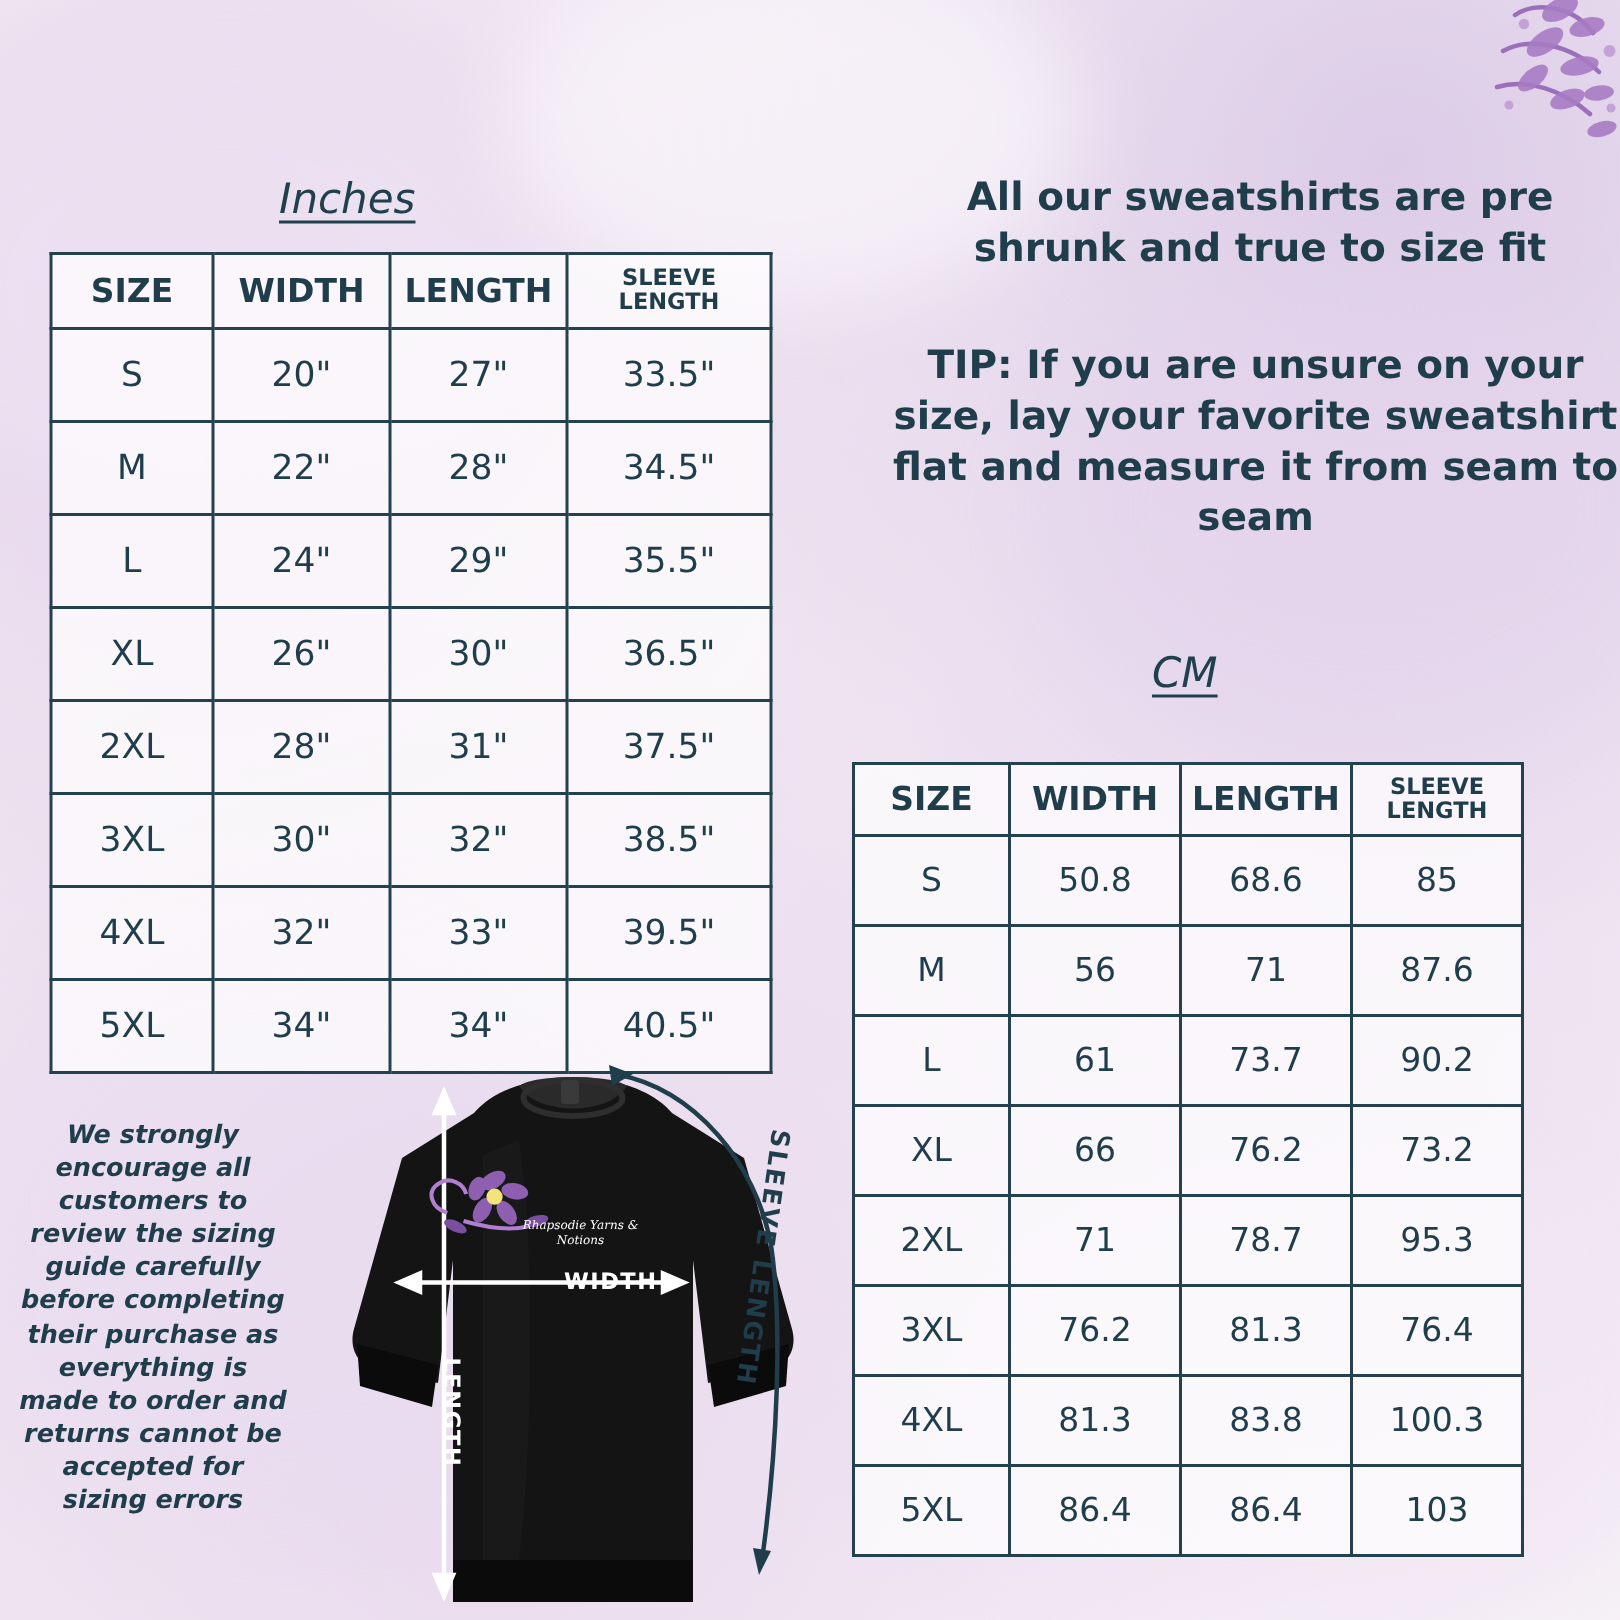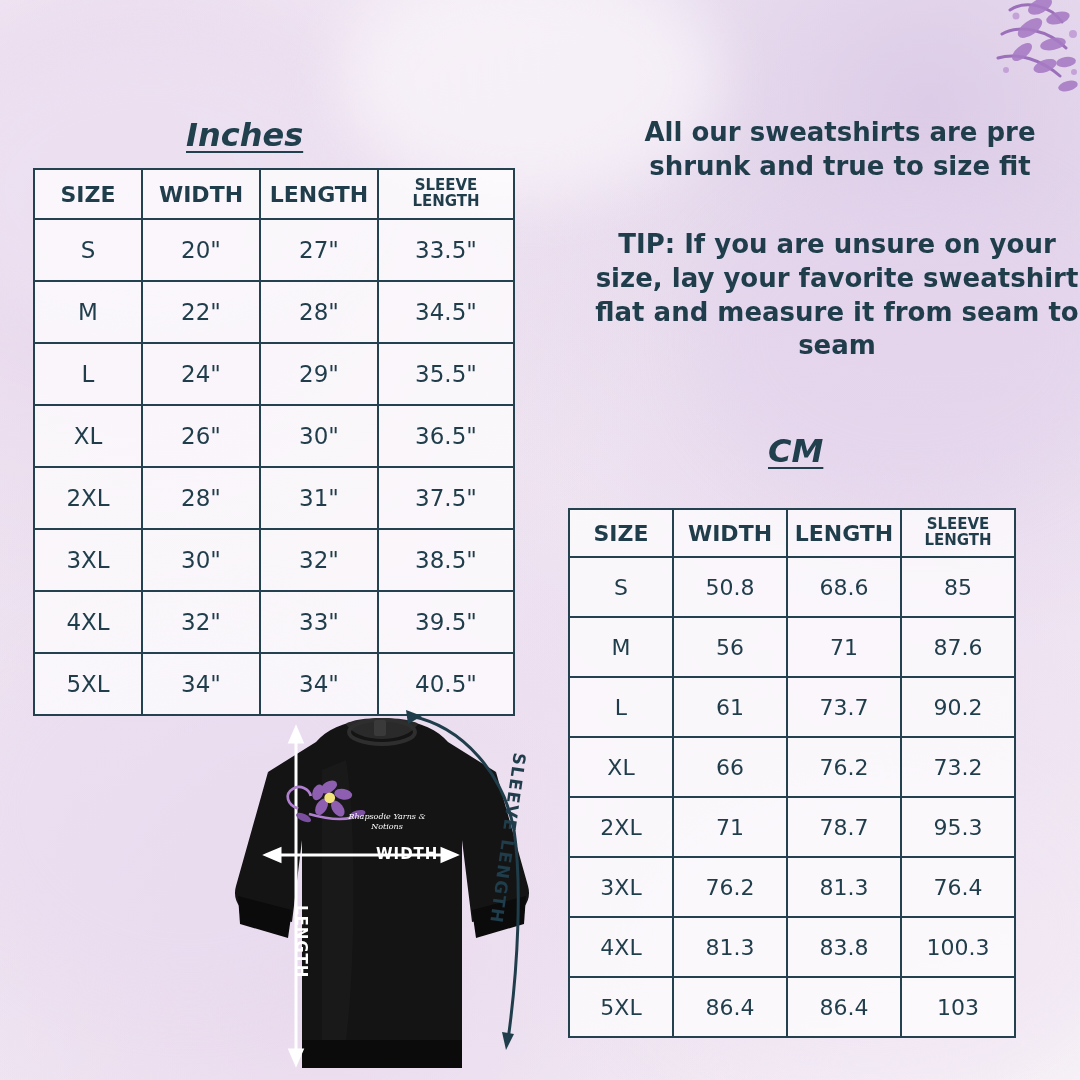--- a/index.html
+++ b/index.html
@@ -50,22 +50,22 @@
     letter-spacing: 1.5px;
     color: #1f3d4a;
     text-decoration: underline;
     text-underline-offset: 9px;
     text-decoration-thickness: 3px;
   }
 
   
   .unit-heading {
     position: absolute;
-    font-size: 32px;
-    font-weight: bold;
+    font-size: 28px;
+    font-weight: normal;
     color: #20404e;
     text-decoration: underline;
     text-underline-offset: 5px;
     text-decoration-thickness: 2px;
     font-style: italic;
     font-family: "DejaVu Sans", sans-serif;
   }
   #inches-heading { left: 186px; top: 116px; }
   #cm-heading { left: 768px; top: 432px; }
 
@@ -246,20 +246,21 @@
       <circle cx="184" cy="72" r="3"></circle>
     </g>
   </svg>
 
 
   <div class="unit-heading" id="inches-heading">Inches</div>
   <div class="unit-heading" id="cm-heading">CM</div>
 
   <div class="note" id="note-preshrunk">All our sweatshirts are pre shrunk and true to size fit</div>
   <div class="note" id="note-tip">TIP: If you are unsure on your size, lay your favorite sweatshirt flat and measure it from seam to seam</div>
+  <div id="note-policy">We strongly encourage all customers to review the sizing guide carefully before completing their purchase as everything is made to order and returns cannot be accepted for sizing errors</div>
 
   <table class="size-table" id="inches-table">
     <colgroup>
       <col class="c-size">
         <col class="c-width">
         <col class="c-length">
         <col class="c-sleeve">
     </colgroup>
     <thead>
       <tr>

